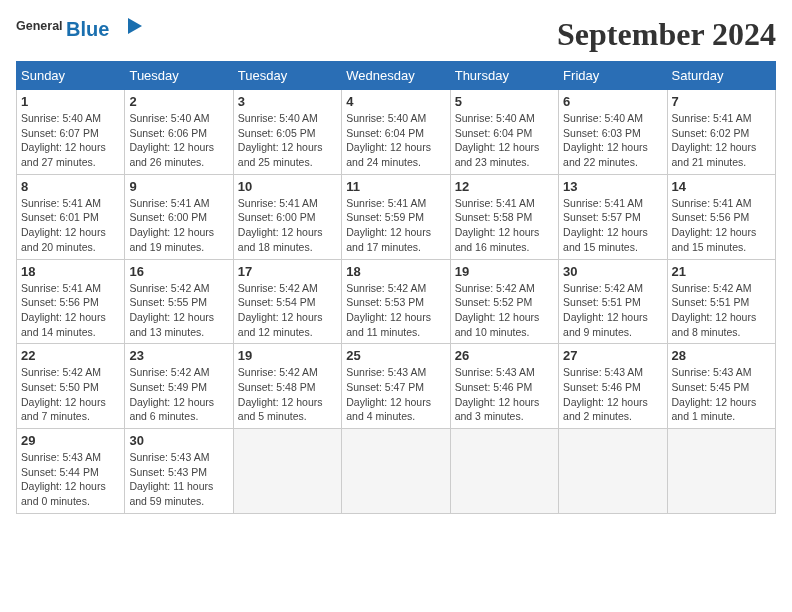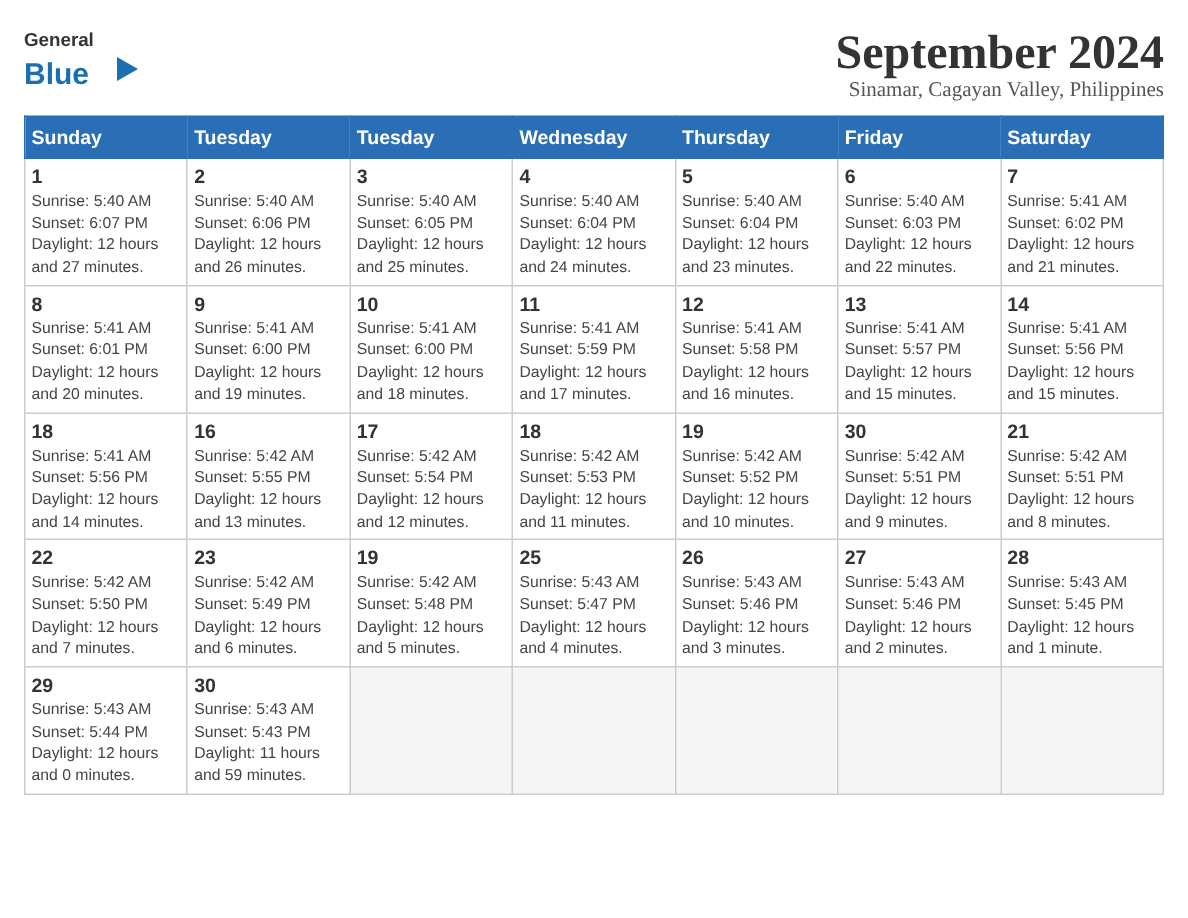--- a/index.html
+++ b/index.html
@@ -11,21 +11,21 @@
       padding: 16px;
     }
     .header-area {
       display: flex;
       justify-content: space-between;
       align-items: flex-start;
       margin-bottom: 8px;
     }
     .logo {
       display: flex;
-      flex-direction: column;
+      flex-direction: row;
       align-items: flex-start;
     }
     .logo-icon {
       width: 50px;
       height: 20px;
     }
     .title-area {
       text-align: right;
       font-family: Liberation Serif, serif;
     }
@@ -42,21 +42,21 @@
       width: 100%;
       border-collapse: collapse;
       font-size: 11px;
     }
     .calendar th {
       background-color: #2a6eb5;
       color: #fff;
       padding: 6px 4px;
       text-align: left;
       font-size: 13px;
-      font-weight: bold;
+      font-weight: normal;
       border: 1px solid #2a6eb5;
     }
     .calendar td {
       border: 1px solid #ccc;
       vertical-align: top;
       padding: 4px;
       width: calc(100% / 7);
       min-height: 80px;
       background: #fff;
     }
@@ -84,21 +84,20 @@
     <svg class="logo-icon" viewBox="0 0 80 30">
       <text x="0" y="22" font-size="20" font-weight="bold" fill="#333" font-family="Arial">General</text>
     </svg>
     <svg width="80" height="28" viewBox="0 0 80 28">
       <text x="0" y="20" font-size="20" font-weight="bold" fill="#1a6faf" font-family="Arial">Blue</text>
       <polygon points="62,2 76,10 62,18" fill="#1a6faf"></polygon>
     </svg>
   </div>
   <div class="title-area">
     <div class="month-title">September 2024</div>
-    <div class="subtitle">Sinamar, Cagayan Valley, Philippines</div>
   </div>
 </div>
 
 <table class="calendar">
   <thead>
     <tr>
       <th>Sunday</th>
       <th>Tuesday</th>
       <th>Tuesday</th>
       <th>Wednesday</th>

